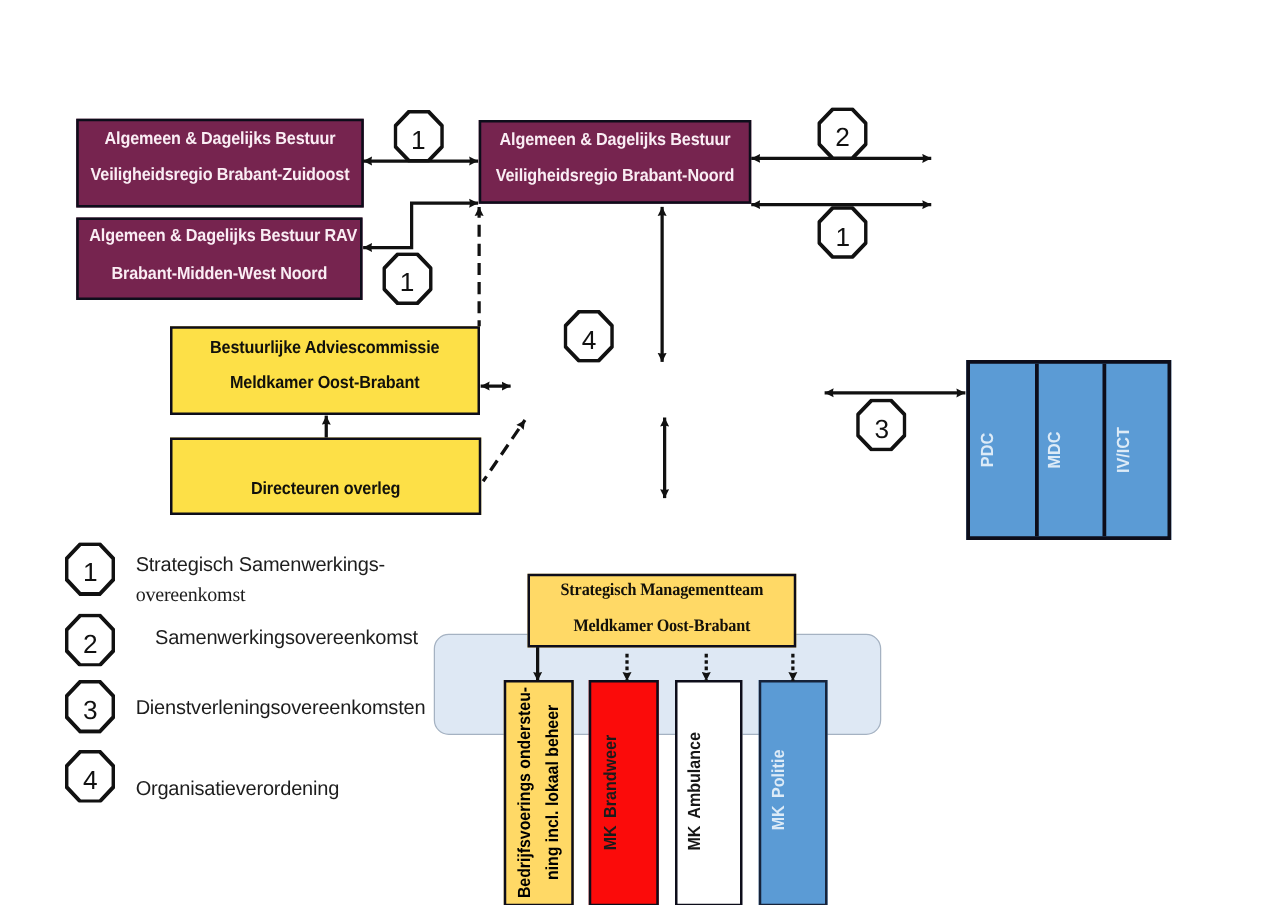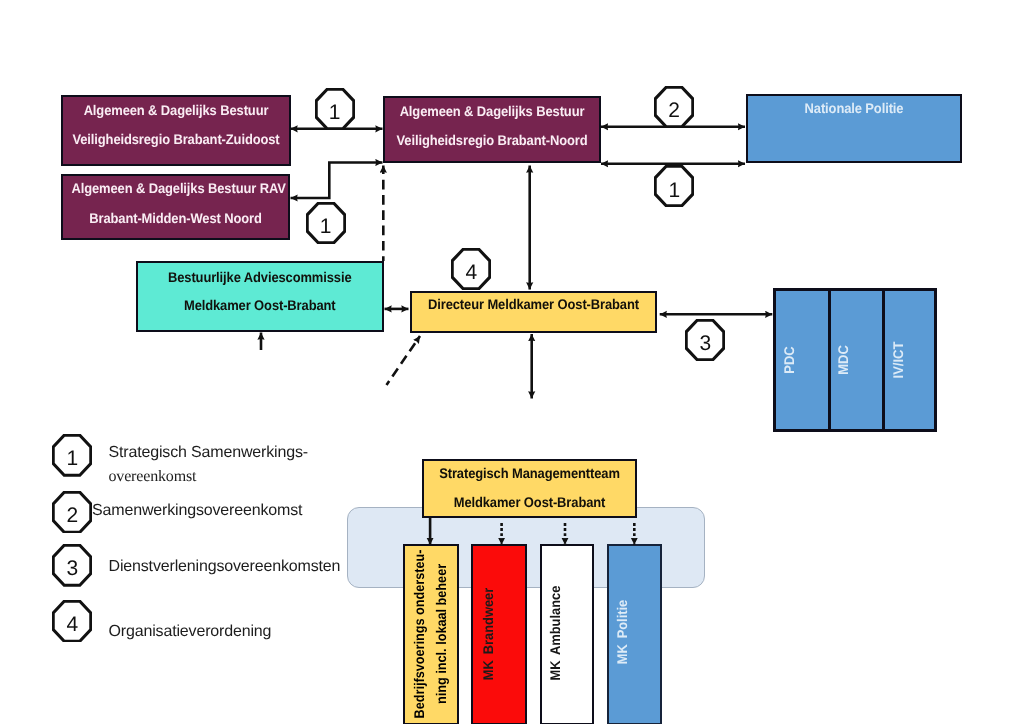--- a/index.html
+++ b/index.html
@@ -9,21 +9,21 @@
        -webkit-font-smoothing:antialiased;
        text-rendering:geometricPrecision;}
   #stage{position:relative;width:1024px;height:724px;background:#ffffff;margin-top:44px;}
 
   .box{position:absolute;box-sizing:border-box;text-align:center;
        border:2.7px solid #0d0d1a;}
   .box .lbl{position:absolute;left:0;right:0;white-space:nowrap;font-weight:bold;
             line-height:1;}
 
   .purple{background:#76244F;color:#FAEDF4;}
-  .cream {background:#5eead4;color:#11110C;padding-left:16px;}
+  .cream {background:#fde047;color:#11110C;padding-left:16px;}
   .gold  {background:#FFD966;color:#12100A;}
   .bluebox{background:#5B9BD5;color:#DDEBF7;}
 
   
   .vbox{position:absolute;box-sizing:border-box;border:2.8px solid #0d0d1a;overflow:hidden;}
   .vlabel{position:absolute;left:var(--lx,50%);top:var(--ly,50%);
           white-space:nowrap;font-weight:bold;
           font-size:14px;line-height:1;
           transform-origin:50% 50%;
           transform:translate(-50%,-50%) rotate(-90deg) scaleX(0.93);}
@@ -71,36 +71,33 @@
   <div class="box purple" style="left:61px;top:129.9px;width:229px;height:65.7px;">
     <span class="lbl l1" style="top:5.3px">Algemeen &amp; Dagelijks Bestuur RAV</span>
     <span class="lbl l2" style="top:35.2px">Brabant-Midden-West Noord</span>
   </div>
 
   <div class="box purple" style="left:382.8px;top:51.6px;width:218px;height:67.9px;">
     <span class="lbl l1" style="top:6.1px">Algemeen &amp; Dagelijks Bestuur</span>
     <span class="lbl l2" style="top:35.1px">Veiligheidsregio Brabant-Noord</span>
   </div>
 
-  <div class="box bluebox" style="left:745.7px;top:49.5px;width:216px;height:69.3px;">
-    <span class="lbl l1" style="top:5.2px">Nationale Politie</span>
-  </div>
 
   <div class="box cream" style="left:136px;top:217px;width:247.5px;height:71px;">
     <span class="lbl l1" style="top:6.6px">Bestuurlijke Adviescommissie</span>
     <span class="lbl l2" style="top:34.8px">Meldkamer Oost-Brabant</span>
   </div>
 
-
-  <div class="box gold" style="left:409.5px;top:246.7px;width:247px;height:42.7px;">
-    <span class="lbl l1" style="top:4.7px">Directeur Meldkamer Oost-Brabant</span>
-  </div>
-
-
-  <div class="box gold" style="left:422.3px;top:414.5px;width:215px;height:59.2px;">
+  <div class="box cream" style="left:136px;top:306.1px;width:249px;height:62.3px;">
+    <span class="lbl l1" style="top:31.2px">Directeuren overleg</span>
+  </div>
+
+
+
+  <div class="box gold" style="left:422.3px;top:414.5px;width:215px;height:59.2px;font-family:Liberation Serif, serif;">
     <span class="lbl l1" style="top:5.6px">Strategisch Managementteam</span>
     <span class="lbl l2" style="top:34.7px">Meldkamer Oost-Brabant</span>
   </div>
 
   <div style="position:absolute;left:773px;top:244px;width:164px;height:144px;
               border:3px solid #0d0d1a;box-sizing:border-box;background:#5B9BD5;">
     <div class="svccol" style="left:0px;top:0px;width:52px;">
       <span class="vlabel svclbl" style="--lx:12.7px;--ly:69.3px;">PDC</span>
     </div>
     <div class="svccol" style="left:55px;top:0px;width:51px;">
@@ -220,21 +217,21 @@
       </div>
     <span class="legend-text" style="left:108.5px;top:400.5px;">Strategisch Samenwerkings-</span>
     <span class="legend-text" style="left:108.5px;top:425.4px;font-family:Liberation Serif, serif;">overeenkomst</span>
 
     <div class="badge lg" style="left:52.3px;top:446.5px;">
         <svg viewBox="0 0 100 100" preserveAspectRatio="none">
           <path d="M 30.5 3 L 69.5 3 L 97 30.5 L 97 69.5 L 69.5 97 L 30.5 97 L 3 69.5 L 3 30.5 Z" fill="#ffffff" stroke="#111111" stroke-width="3.1" vector-effect="non-scaling-stroke"></path>
         </svg>
         <span>2</span>
       </div>
-    <span class="legend-text" style="left:92px;top:459.1px;">Samenwerkingsovereenkomst</span>
+    <span class="legend-text" style="left:124px;top:459.1px;">Samenwerkingsovereenkomst</span>
 
     <div class="badge lg" style="left:52.3px;top:500.2px;">
         <svg viewBox="0 0 100 100" preserveAspectRatio="none">
           <path d="M 30.5 3 L 69.5 3 L 97 30.5 L 97 69.5 L 69.5 97 L 30.5 97 L 3 69.5 L 3 30.5 Z" fill="#ffffff" stroke="#111111" stroke-width="3.1" vector-effect="non-scaling-stroke"></path>
         </svg>
         <span>3</span>
       </div>
     <span class="legend-text" style="left:108.5px;top:515px;">Dienstverleningsovereenkomsten</span>
 
     <div class="badge lg" style="left:52.3px;top:555.5px;">

